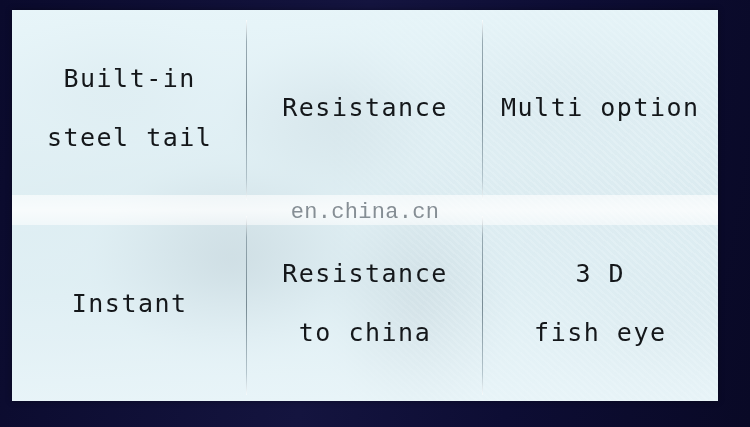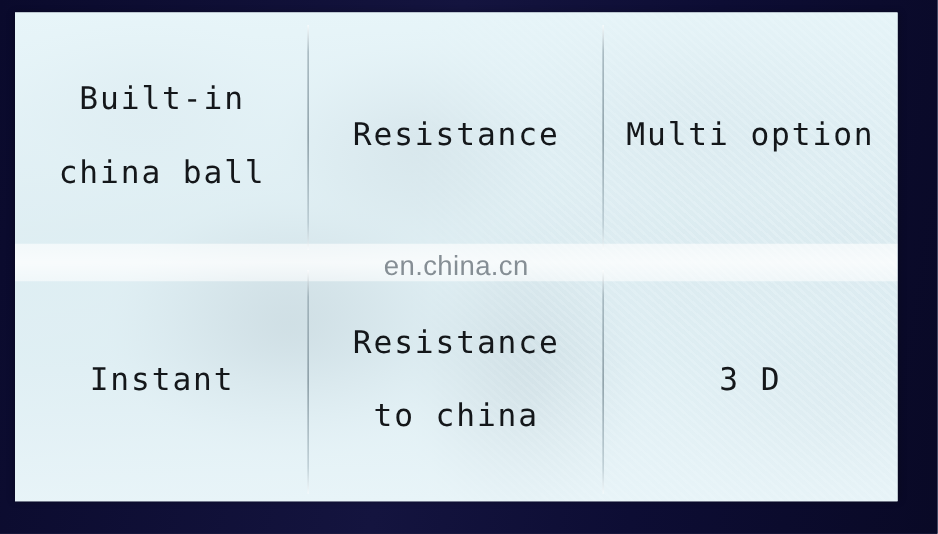--- a/index.html
+++ b/index.html
@@ -100,21 +100,21 @@
       rgba(95,115,125,.80) 50%,
       rgba(140,160,170,.55) 88%,
       rgba(255,255,255,.6) 100%);
   }
 
   
   .watermark{
     position:absolute;z-index:4;
     left:0;right:0;top:190px;
     text-align:center;
-    font-family:Liberation Sans, sans-serif;
+    font-family:Liberation Mono, monospace;
     font-size:22px;
     letter-spacing:.3px;
     color:rgba(108,118,126,.82);
   }
 </style>
 </head>
 <body>
 
 <div class="frame">
 
@@ -122,21 +122,21 @@
 
     <div class="photo"></div>
     <div class="hatch"></div>
     <div class="wash"></div>
     <div class="wmband"></div>
 
     <div class="grid">
 
       <div class="cell divr">
         <span class="ln">Built-in</span>
-        <span class="ln">china ball</span>
+        <span class="ln">steel tail</span>
       </div>
 
       <div class="cell divr">
         <span class="ln">Resistance</span>
       </div>
 
       <div class="cell">
         <span class="ln">Multi option</span>
       </div>
 
@@ -144,20 +144,21 @@
         <span class="ln">Instant</span>
       </div>
 
       <div class="cell divr">
         <span class="ln">Resistance</span>
         <span class="ln">to china</span>
       </div>
 
       <div class="cell">
         <span class="ln">3 D</span>
+        <span class="ln">fish eye</span>
       </div>
 
     </div>
 
     <div class="watermark">en.china.cn</div>
 
   </div>
 </div>
 
 </body></html>

